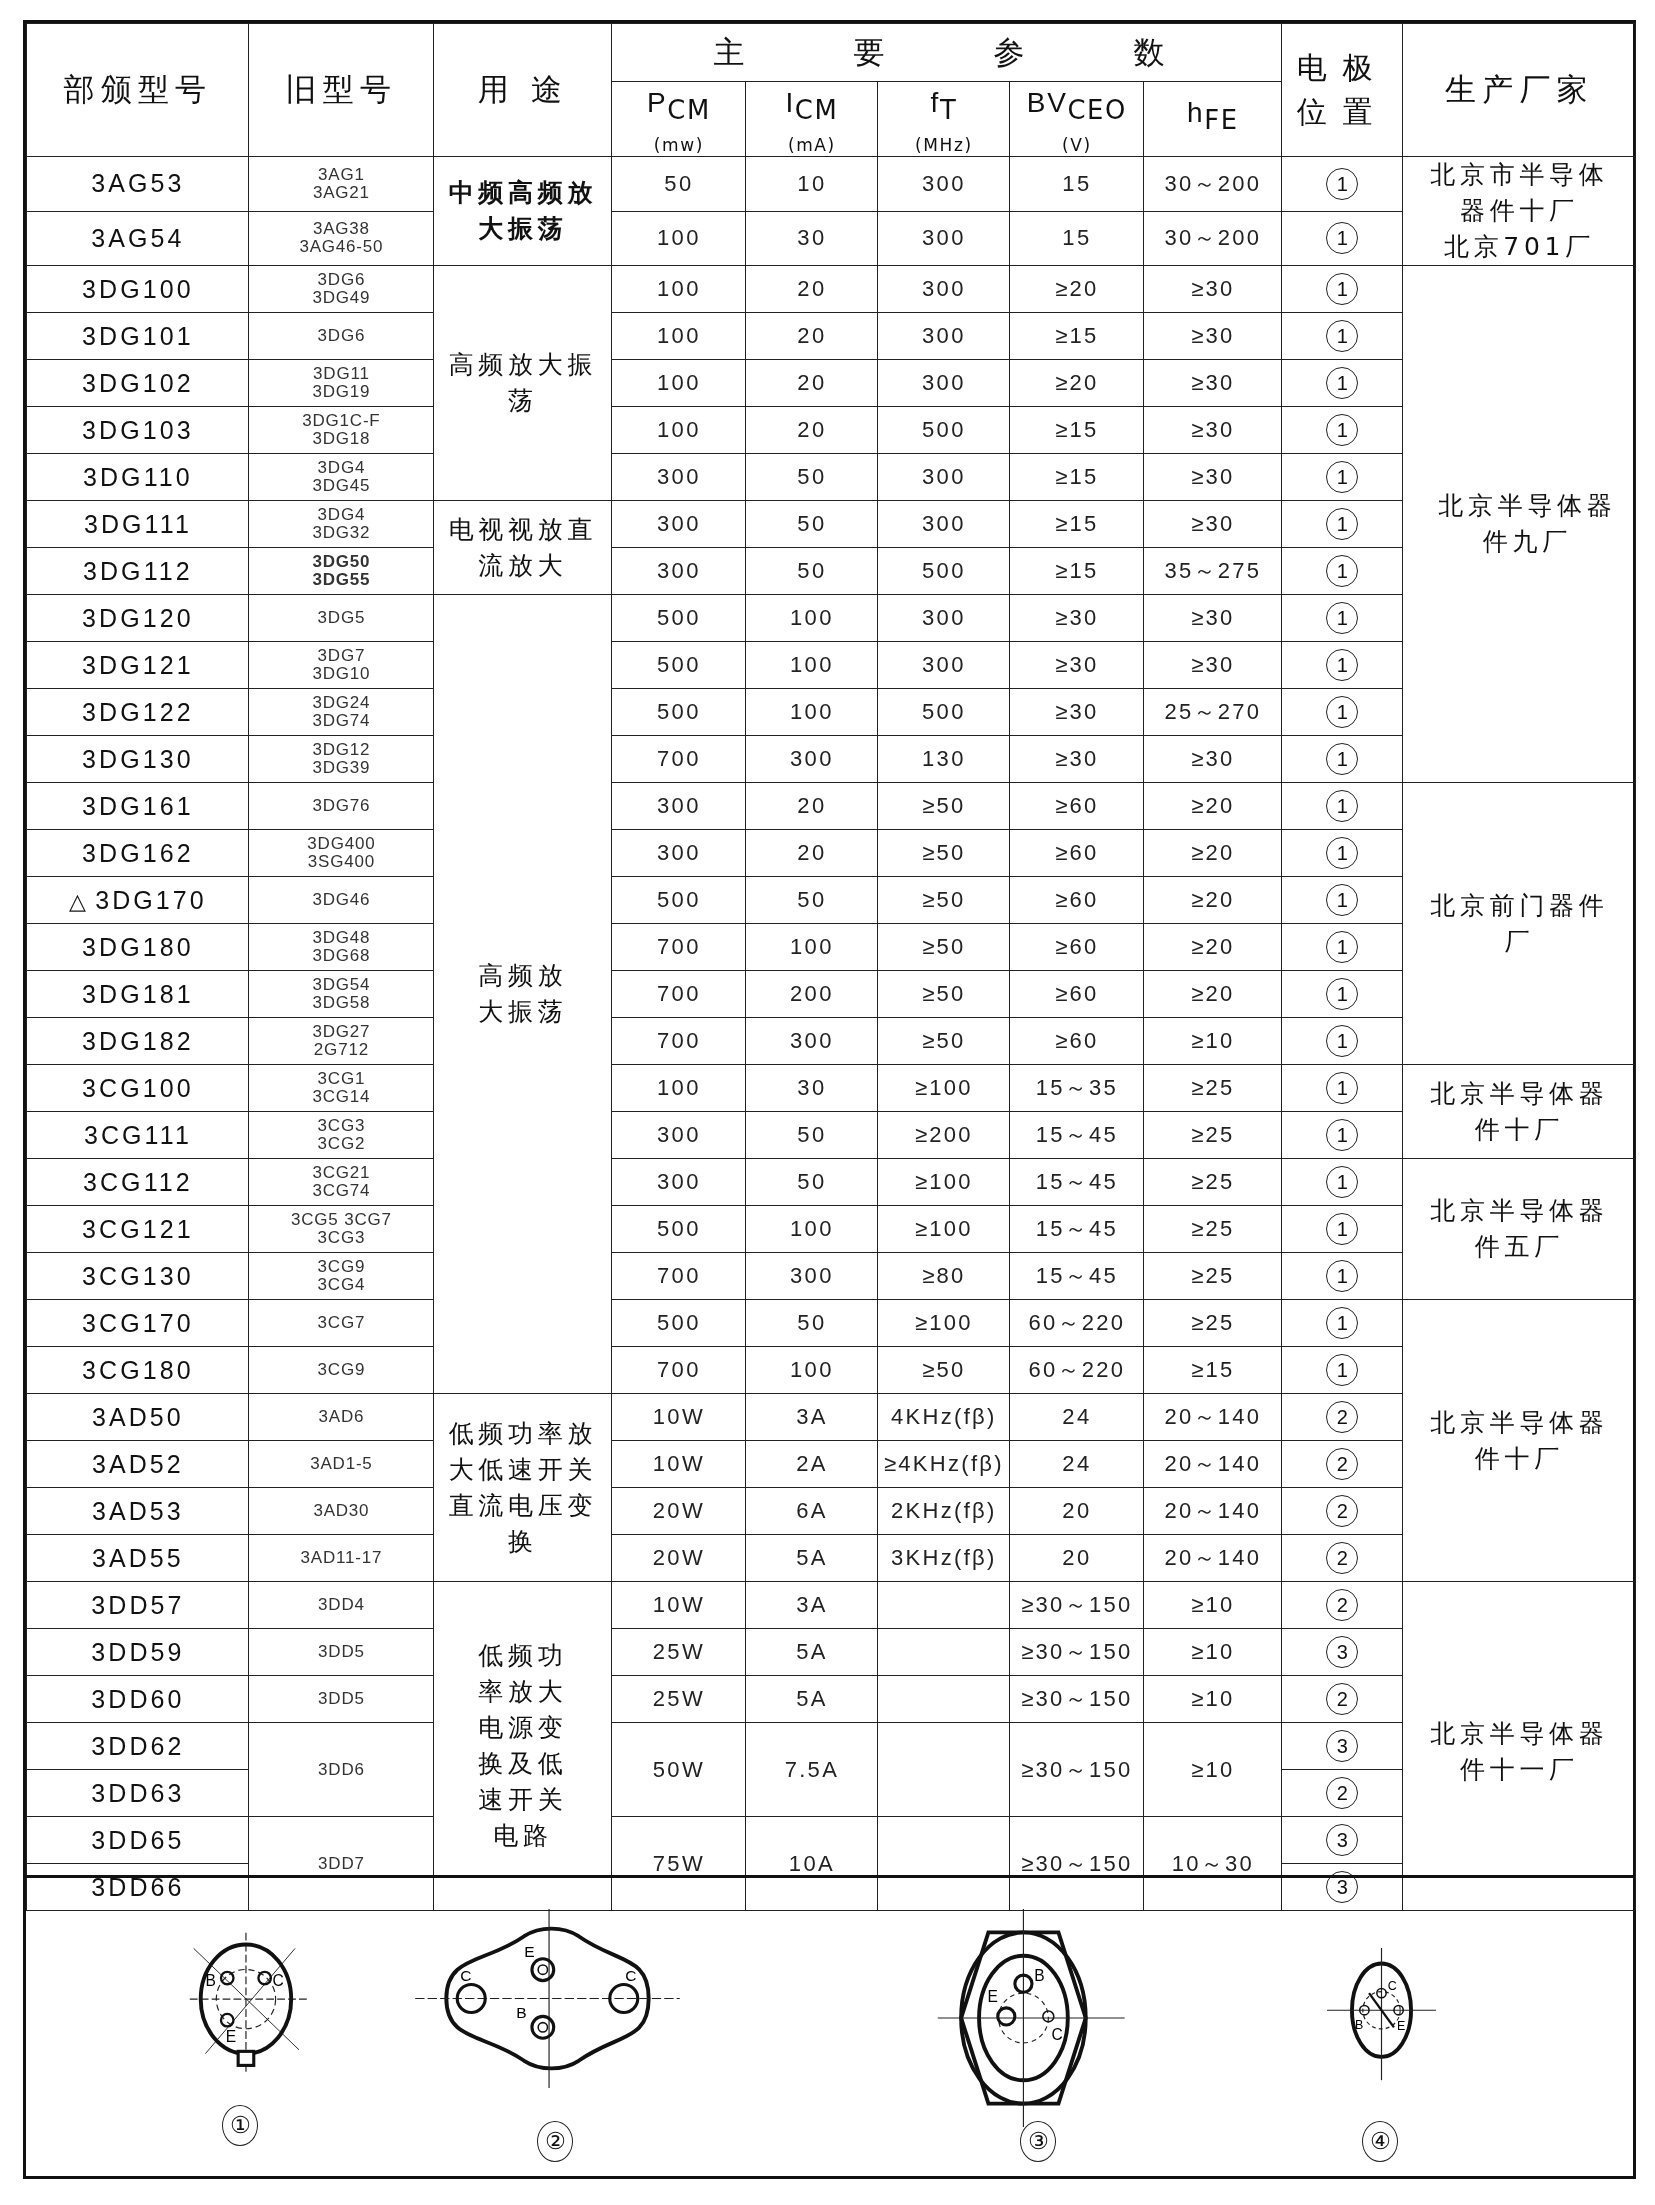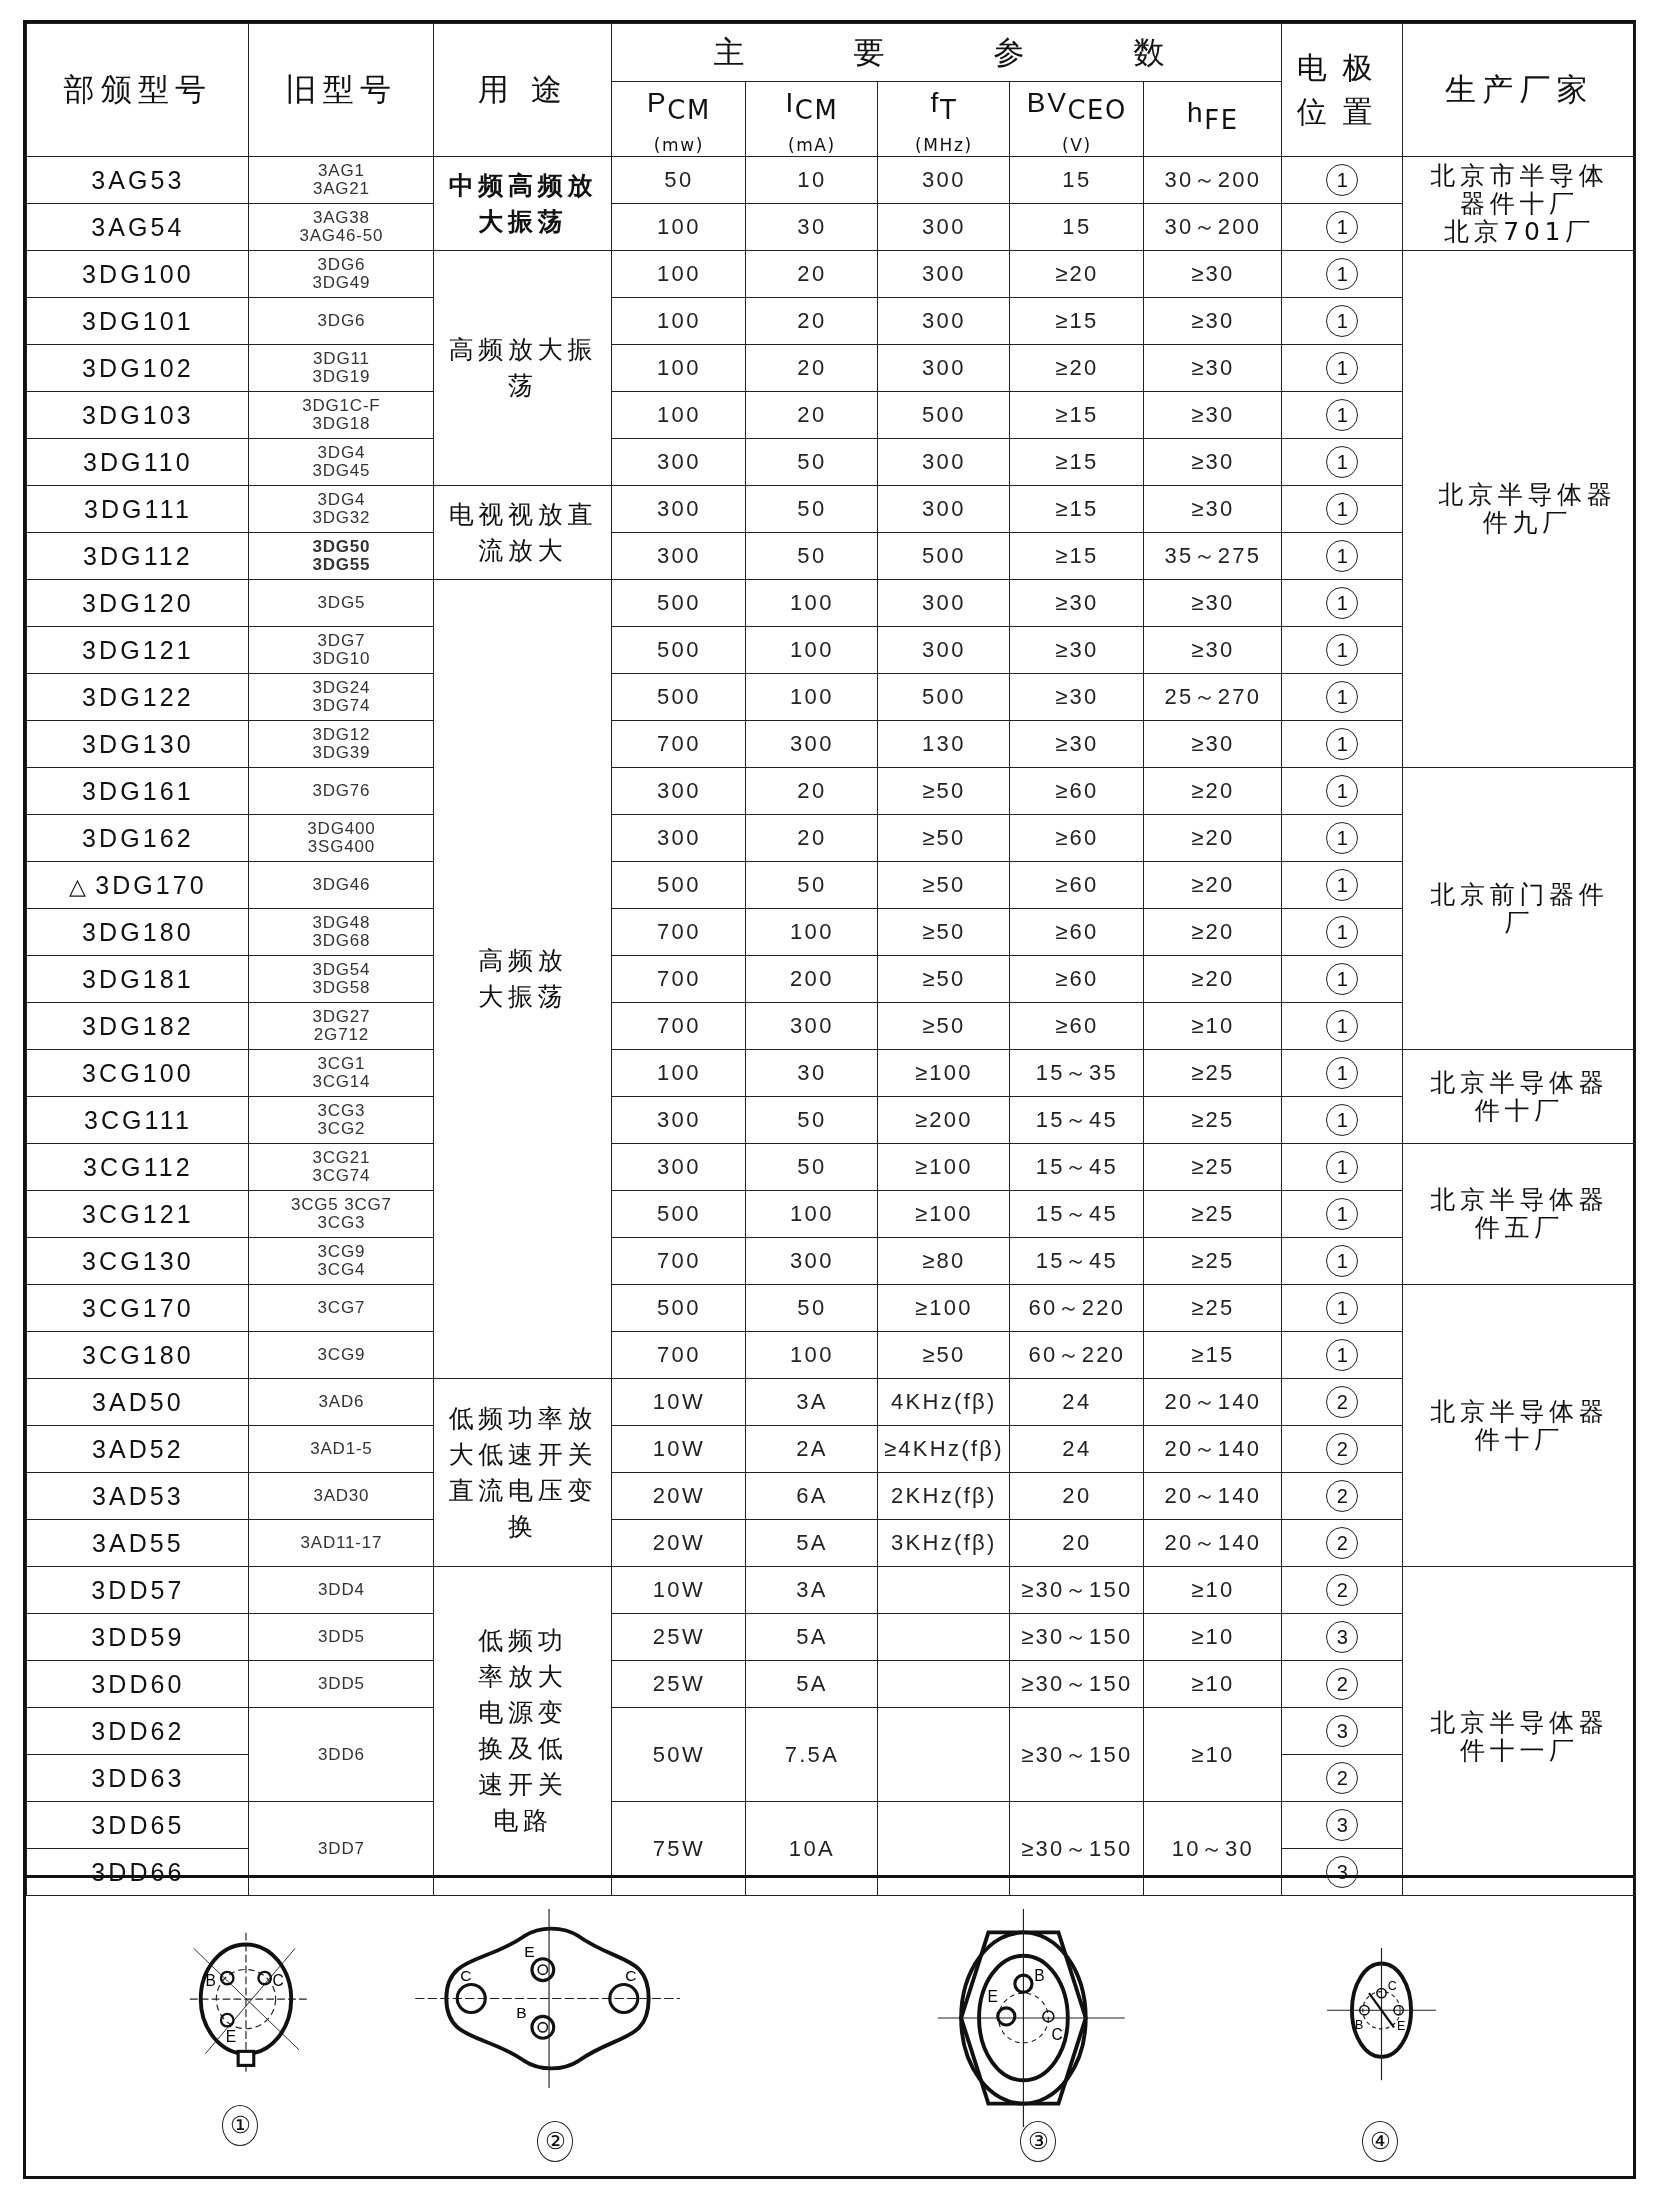--- a/index.html
+++ b/index.html
@@ -18,21 +18,21 @@
   .sub-unit { display: block; font-size: 17px; letter-spacing: 1.6px; margin-top: 10px; }
   .params-title { letter-spacing: 109px !important; padding-left: 93px !important; font-family: Liberation Mono, monospace; }
   tr.row { height: 47px; }
   td.model { font-size: 25px; letter-spacing: 3.1px; font-family: "Liberation Sans Narrow", "Liberation Sans", sans-serif; }
   td.old { font-size: 17px; line-height: 18px; letter-spacing: 0.8px; color: #333; font-family: "Liberation Sans", sans-serif; }
   td.use { font-size: 25px; letter-spacing: 4.7px; line-height: 36px; text-align: center; }
   td.val { font-size: 22px; letter-spacing: 2.3px; font-family: "Liberation Sans", sans-serif; color: #222; }
   td.pos { font-size: 23.4px; }
   .circ { display: inline-block; width: 30px; height: 30px; border: 1.6px solid #222; border-radius: 50%;
           line-height: 30px; font-size: 20px; font-family: "Liberation Sans", sans-serif; }
-  td.maker { font-size: 25px; letter-spacing: 4.7px; line-height: 28px; text-align: left; padding-left: 15.6px; }
+  td.maker { font-size: 25px; letter-spacing: 4.7px; line-height: 36px; text-align: left; padding-left: 15.6px; }
   .tri { font-size: 22px; margin-right: 6.2px; }
   .diagrams { position: absolute; left: 0; top: 1852px; width: 1607px; height: 299px; border-top: 3.1px solid #111; }
   .diag { position: absolute; }
   .diag-label { position: absolute; width: 34px; height: 39px; border: 1.6px solid #222; border-radius: 50%;
                 text-align: center; line-height: 39px; font-size: 23.4px; font-family: "Liberation Sans", sans-serif; }
 </style>
 </head>
 <body>
 
 <div class="sheet">

